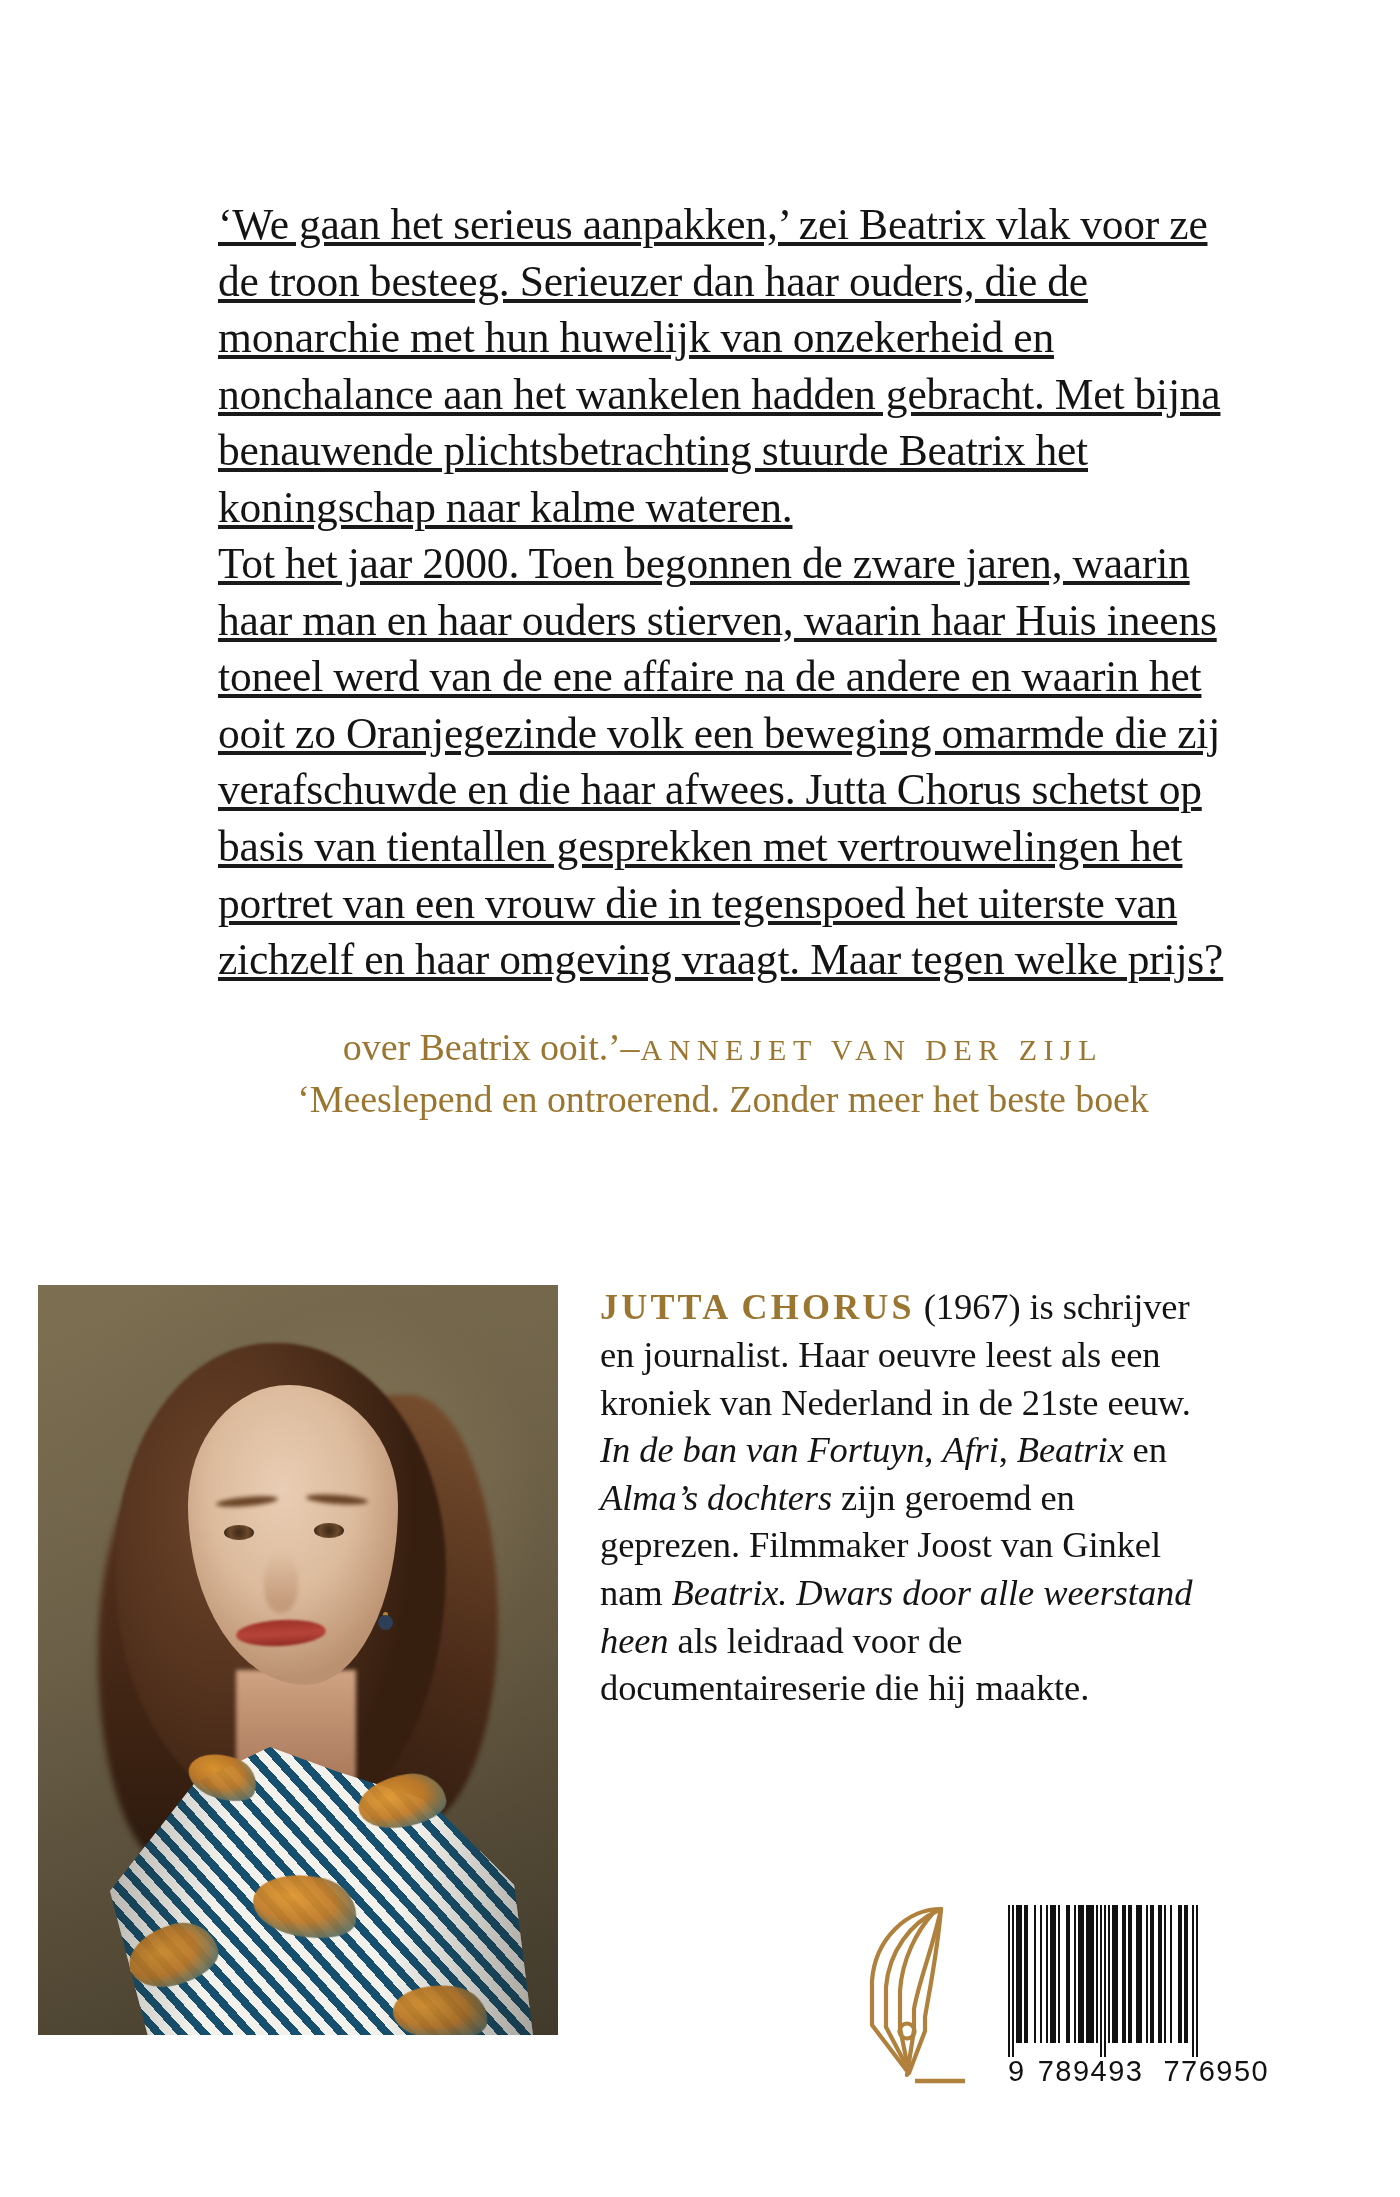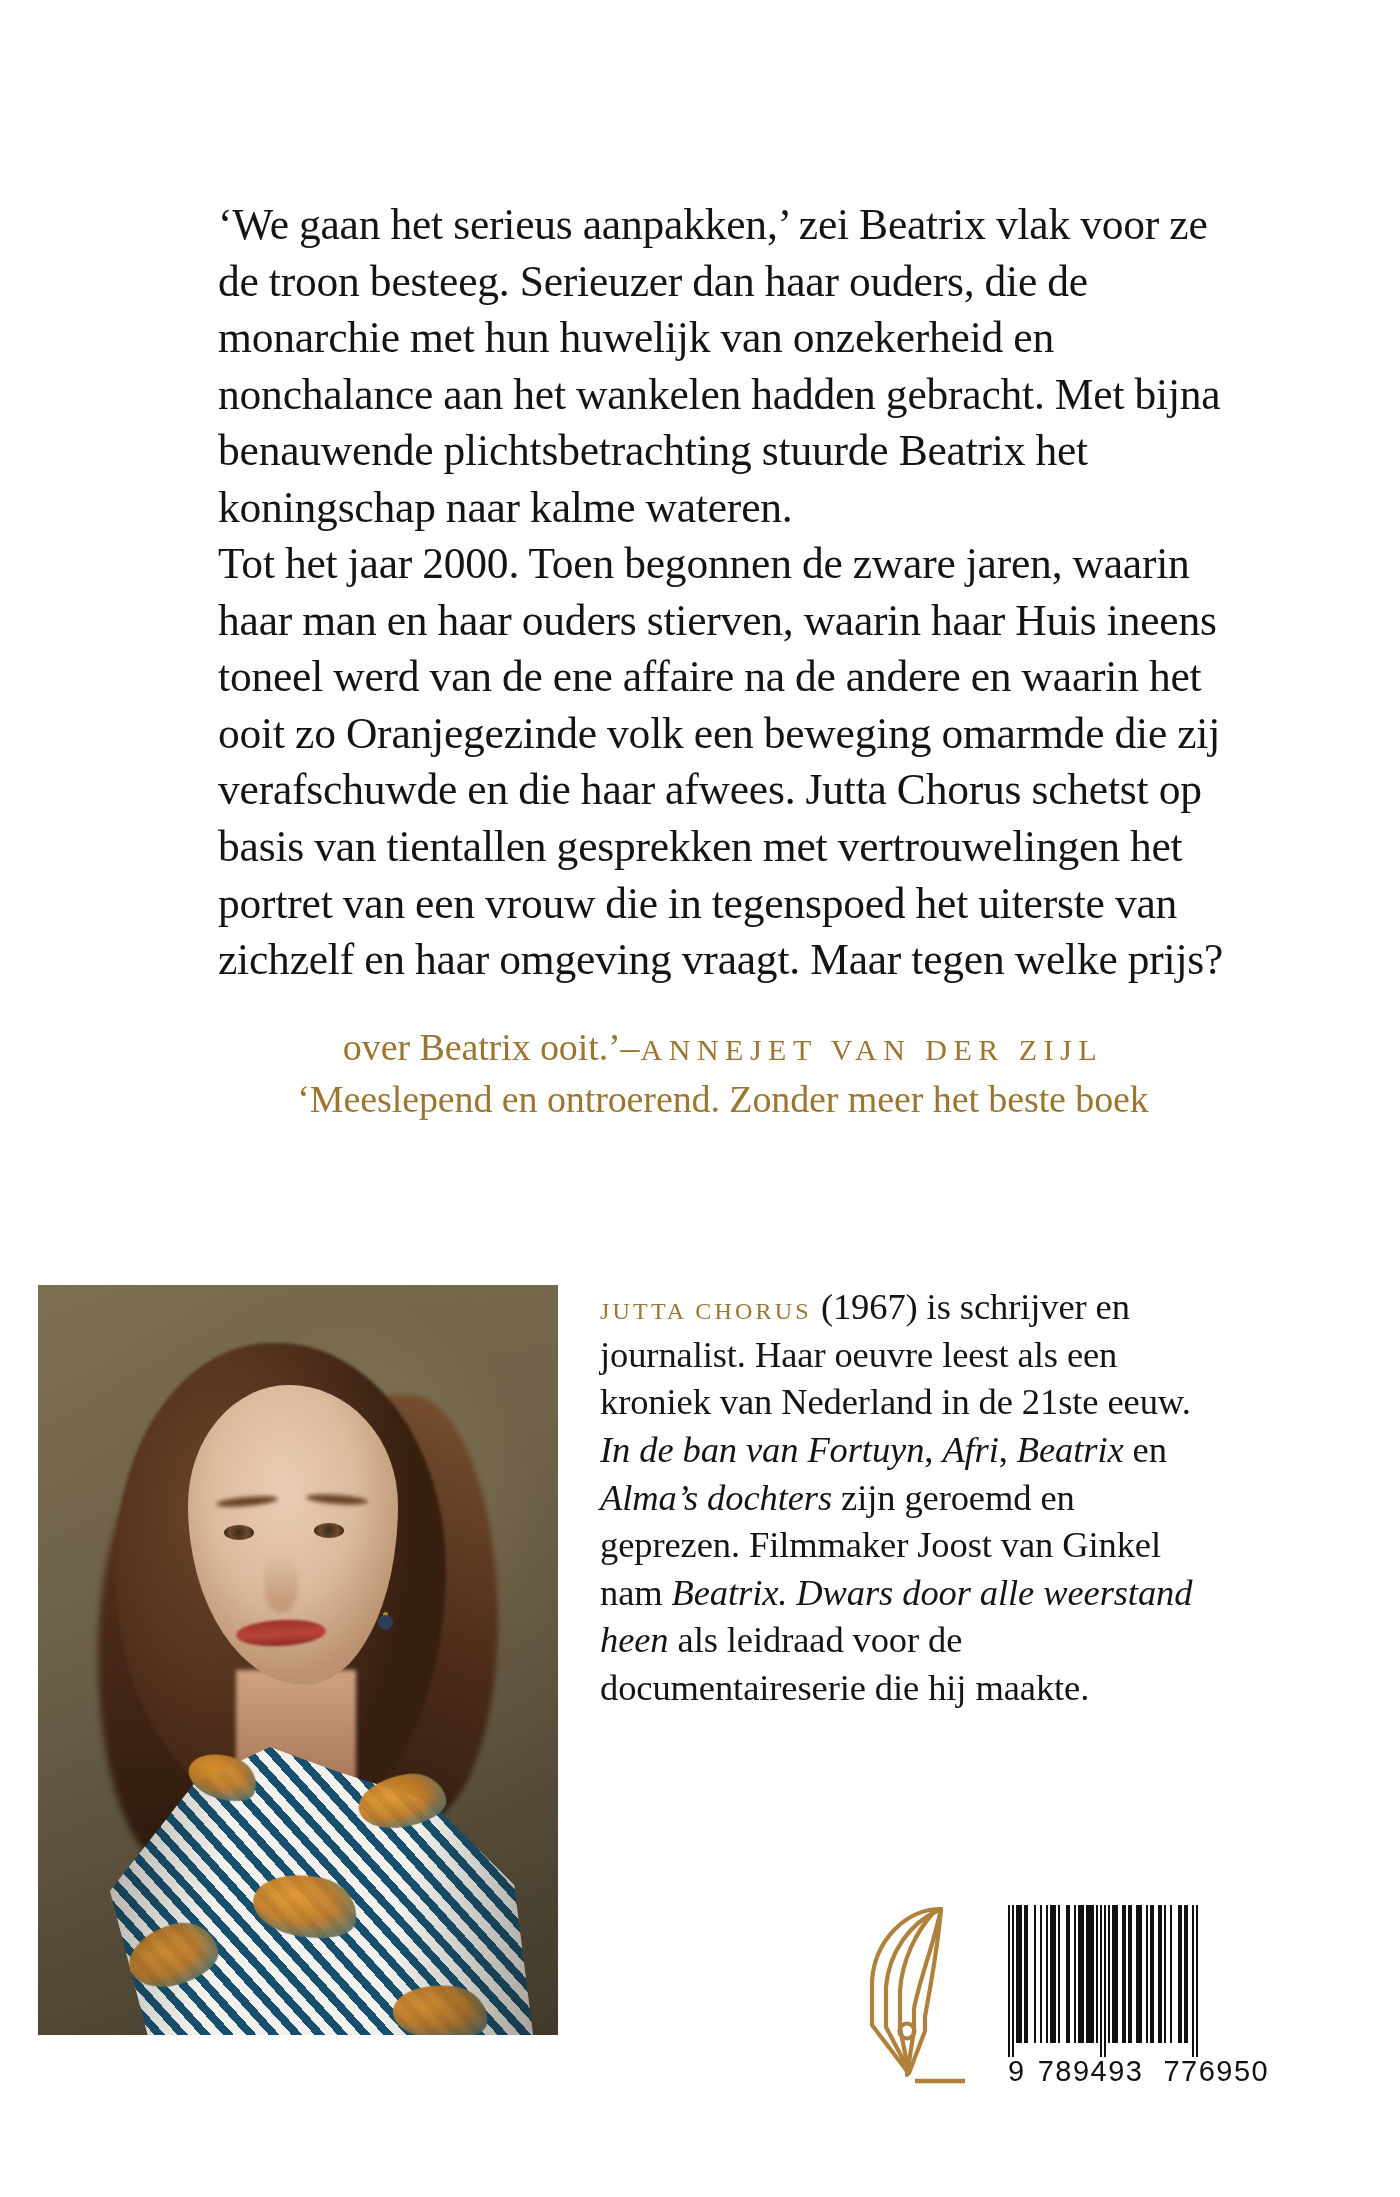--- a/index.html
+++ b/index.html
@@ -21,20 +21,21 @@
     inset: 0;
     background: #ffffff;
   }
 
   
   .blurb {
     position: absolute;
     left: 218px;
     top: 196px;
     width: 1010px;
+    text-decoration: underline;
   }
   .blurb p {
     margin: 0;
     font-size: 43.5px;
     line-height: 1.30;
     letter-spacing: -0.2px;
     color: #141414;
     font-family: "Liberation Serif", "DejaVu Serif", serif;
     text-align: left;
     word-spacing: -0.5px;
@@ -218,23 +219,23 @@
   }
   .bio p {
     margin: 0;
     font-size: 36.5px;
     line-height: 1.305;
     color: #141414;
     letter-spacing: -0.1px;
   }
   .bio .name {
     color: #9a7631;
-    font-weight: normal;
+    font-weight: bold;
     letter-spacing: 3.2px;
-    font-size: 24px;
+    font-size: 36px;
   }
   .bio i { font-style: italic; }
 
   
   .logo {
     position: absolute;
     left: 845px;
     top: 1885px;
     width: 130px;
     height: 210px;

